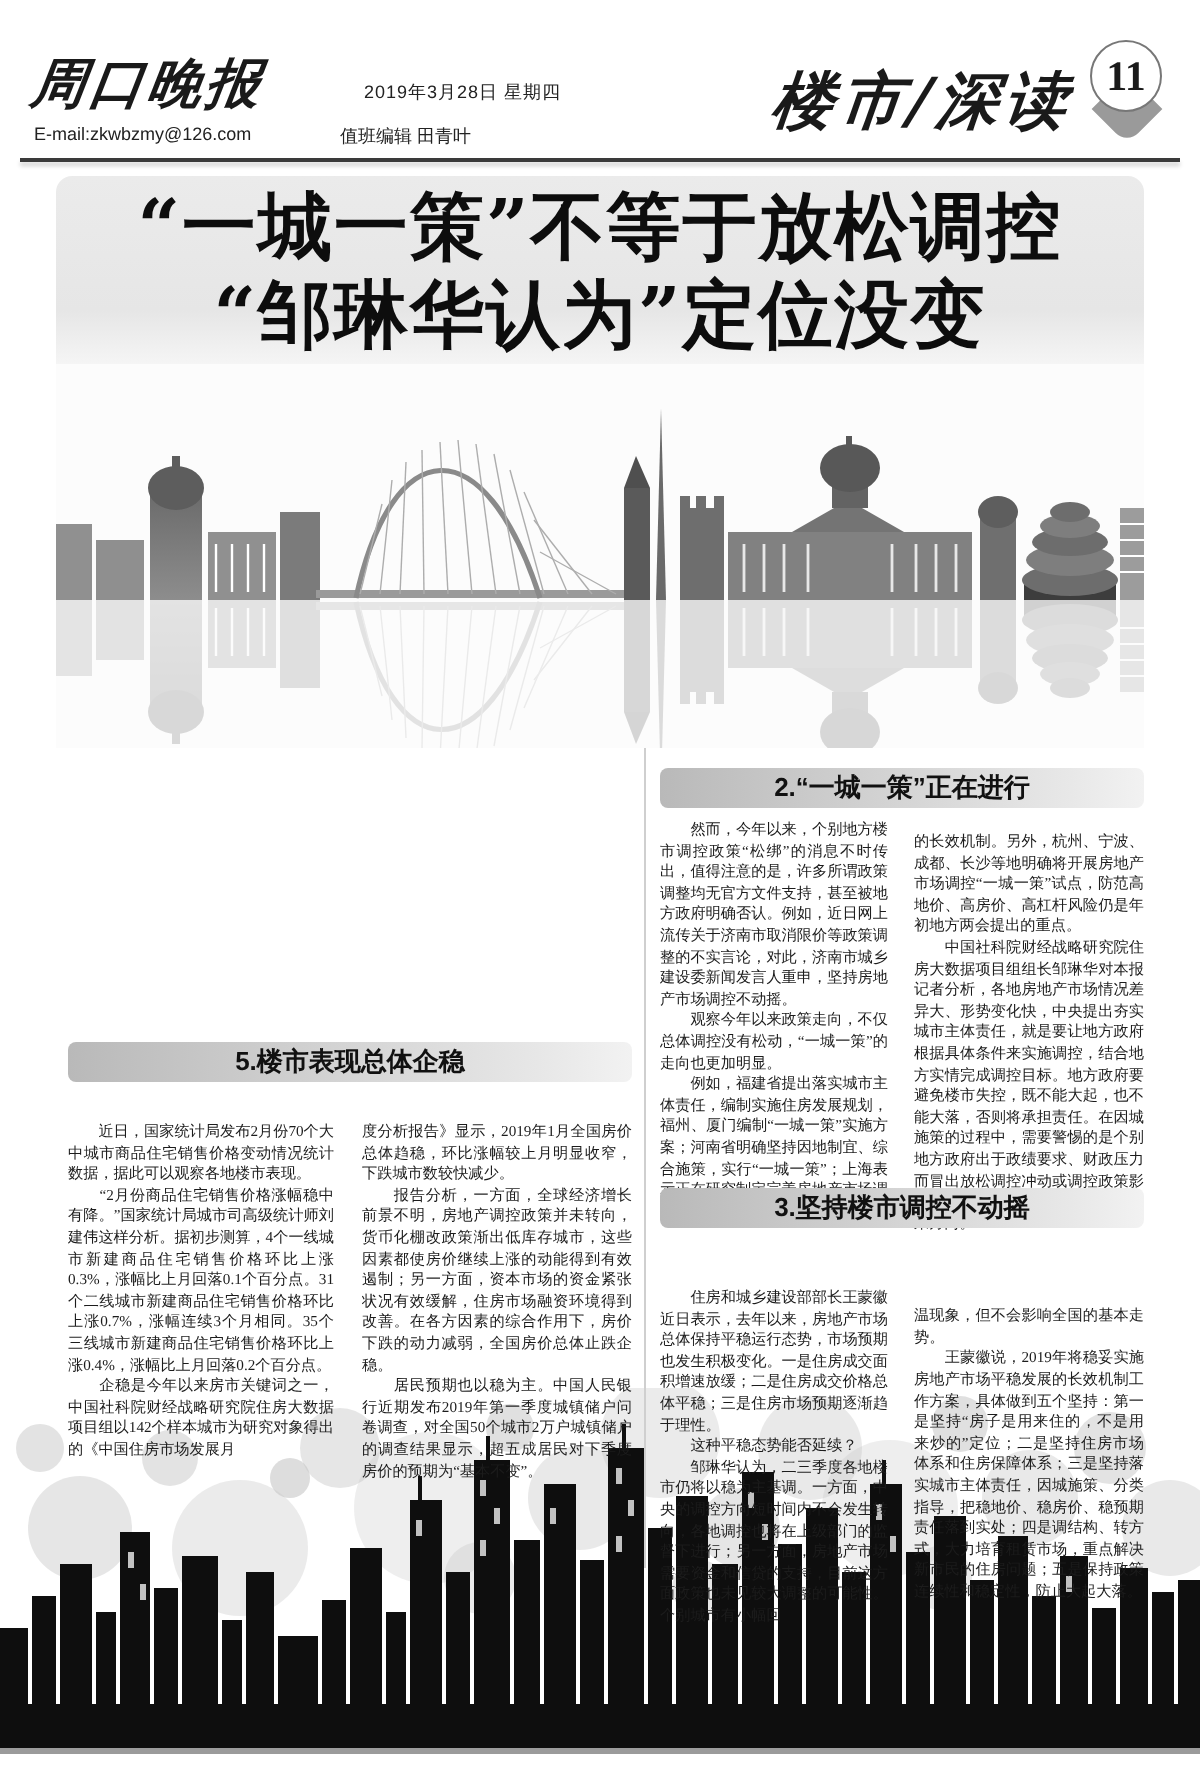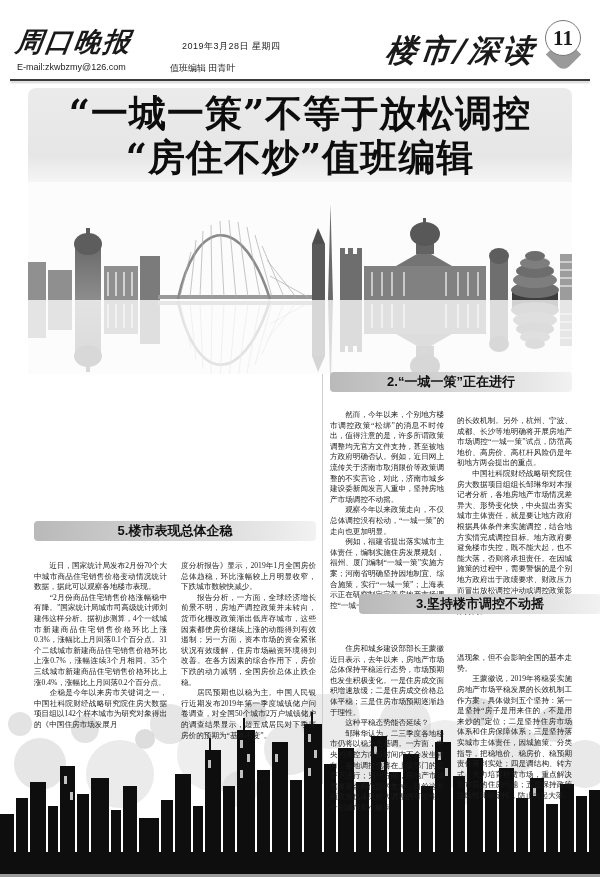--- a/index.html
+++ b/index.html
@@ -37,22 +37,22 @@
   .main-art{position:absolute;top:182px;left:28px;width:544px;height:192px;background:#fcfcfc;}
   
   .v-divider{position:absolute;left:322px;top:374px;width:1px;height:410px;background:#cfcfcf;}
   .intro-box{position:absolute;left:34px;top:378px;width:282px;height:137px;box-sizing:border-box;
         border:2px solid #1d1d1d;border-radius:24px;padding:9px 13px;
         font-family:"DejaVu Serif","Liberation Serif",serif;font-style:italic;
         font-size:8.3px;line-height:11.4px;text-align:justify;white-space:pre-wrap;overflow:hidden;}
   .hbar{position:absolute;height:20px;background:linear-gradient(90deg,#b9b9b9,#e8e8e8 85%,#f2f2f2);
         border-radius:4px;text-align:center;font-weight:bold;font-size:13px;line-height:20px;color:#111;}
   .hbar1{left:34px;top:521px;width:282px;}
-  .hbar2{left:330px;top:372px;width:242px;}
-  .hbar3{left:330px;top:594px;width:242px;margin-left:29px;}
+  .hbar2{left:330px;top:384px;width:242px;}
+  .hbar3{left:330px;top:594px;width:242px;}
   .coltext{position:absolute;font-size:7.6px;line-height:10.6px;text-align:justify;
         color:#1c1c1c;white-space:pre-wrap;overflow:hidden;
         font-family:"Liberation Serif","DejaVu Serif",serif;margin-top:12px;}
   .s1a{left:34px;top:549px;width:133px;height:238px;}
   .s1b{left:181px;top:549px;width:135px;height:200px;}
   .s2a{left:330px;top:398px;width:114px;height:212px;}
   .s2b{left:457px;top:404px;width:115px;height:212px;}
   .s3a{left:330px;top:632px;width:114px;height:168px;}
   .s3b{left:457px;top:620px;width:115px;height:172px;}
   
@@ -166,21 +166,21 @@
     <div class="section-title">楼市/深读</div>
     <div class="page-pin">
       <div class="pin-tail"></div>
       <div class="pin-circle">11</div>
     </div>
   </div>
   <div class="header-rule"></div>
 
   <div class="headline-band">
     <div class="headline-line first">“一城一策”不等于放松调控</div>
-    <div class="headline-line">“房住不炒”值班编辑</div>
+    <div class="headline-line">“邹琳华认为”定位没变</div>
   </div>
 
   <div class="main-art">
     <svg width="544" height="192" viewBox="0 0 544 192">
       <defs>
         <linearGradient id="bgrad" x1="0" y1="0" x2="0" y2="1">
           <stop offset="0" stop-color="#6b6b6b"></stop>
             <stop offset="1" stop-color="#8d8d8d"></stop>
         </linearGradient>
       </defs>

